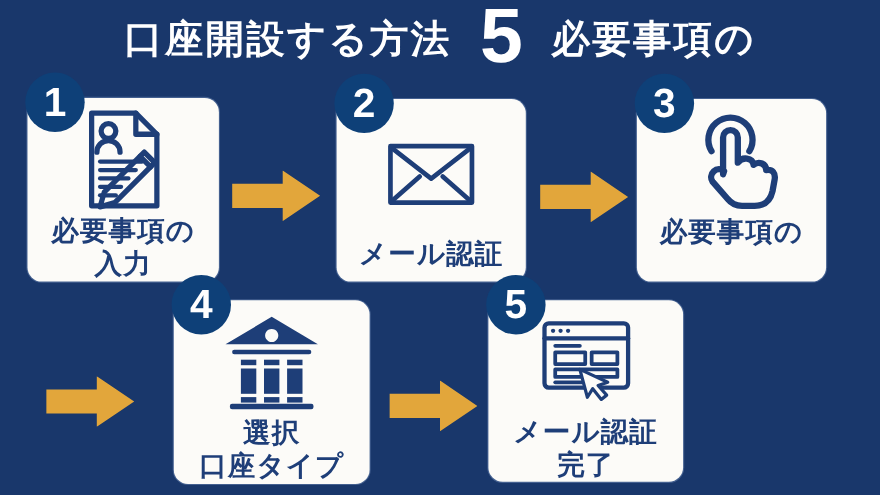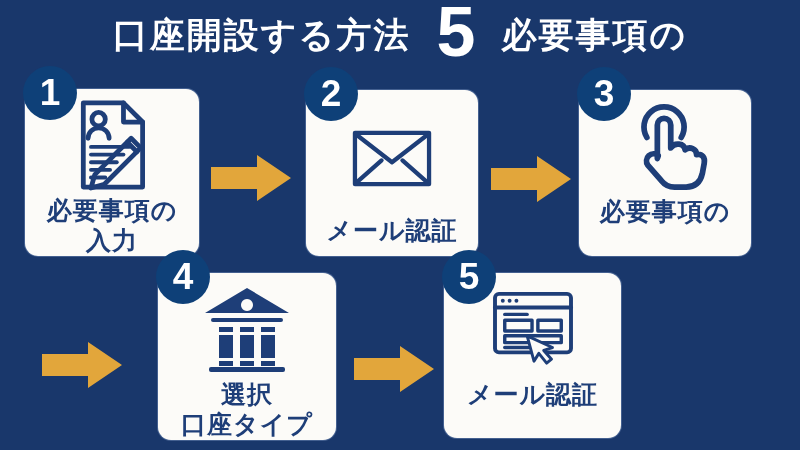--- a/index.html
+++ b/index.html
@@ -165,16 +165,17 @@
           <rect x="13" y="30" width="28" height="11"></rect>
           <rect x="47" y="30" width="24" height="11"></rect>
           <rect x="13" y="46" width="58" height="7"></rect>
           <path d="M13,58 H40"></path>
         </g>
         <path d="M36,46 L43,72 L48,64 L56,74 L61,70 L53,61 L62,58 Z" fill="#FCFBF8" stroke-width="3"></path>
       </svg>
     </div>
     <div class="labels">
       <div class="label-line">メール認証</div>
+      <div class="label-line">完了</div>
     </div>
   </div>
 
 </div>
 
 </body></html>

